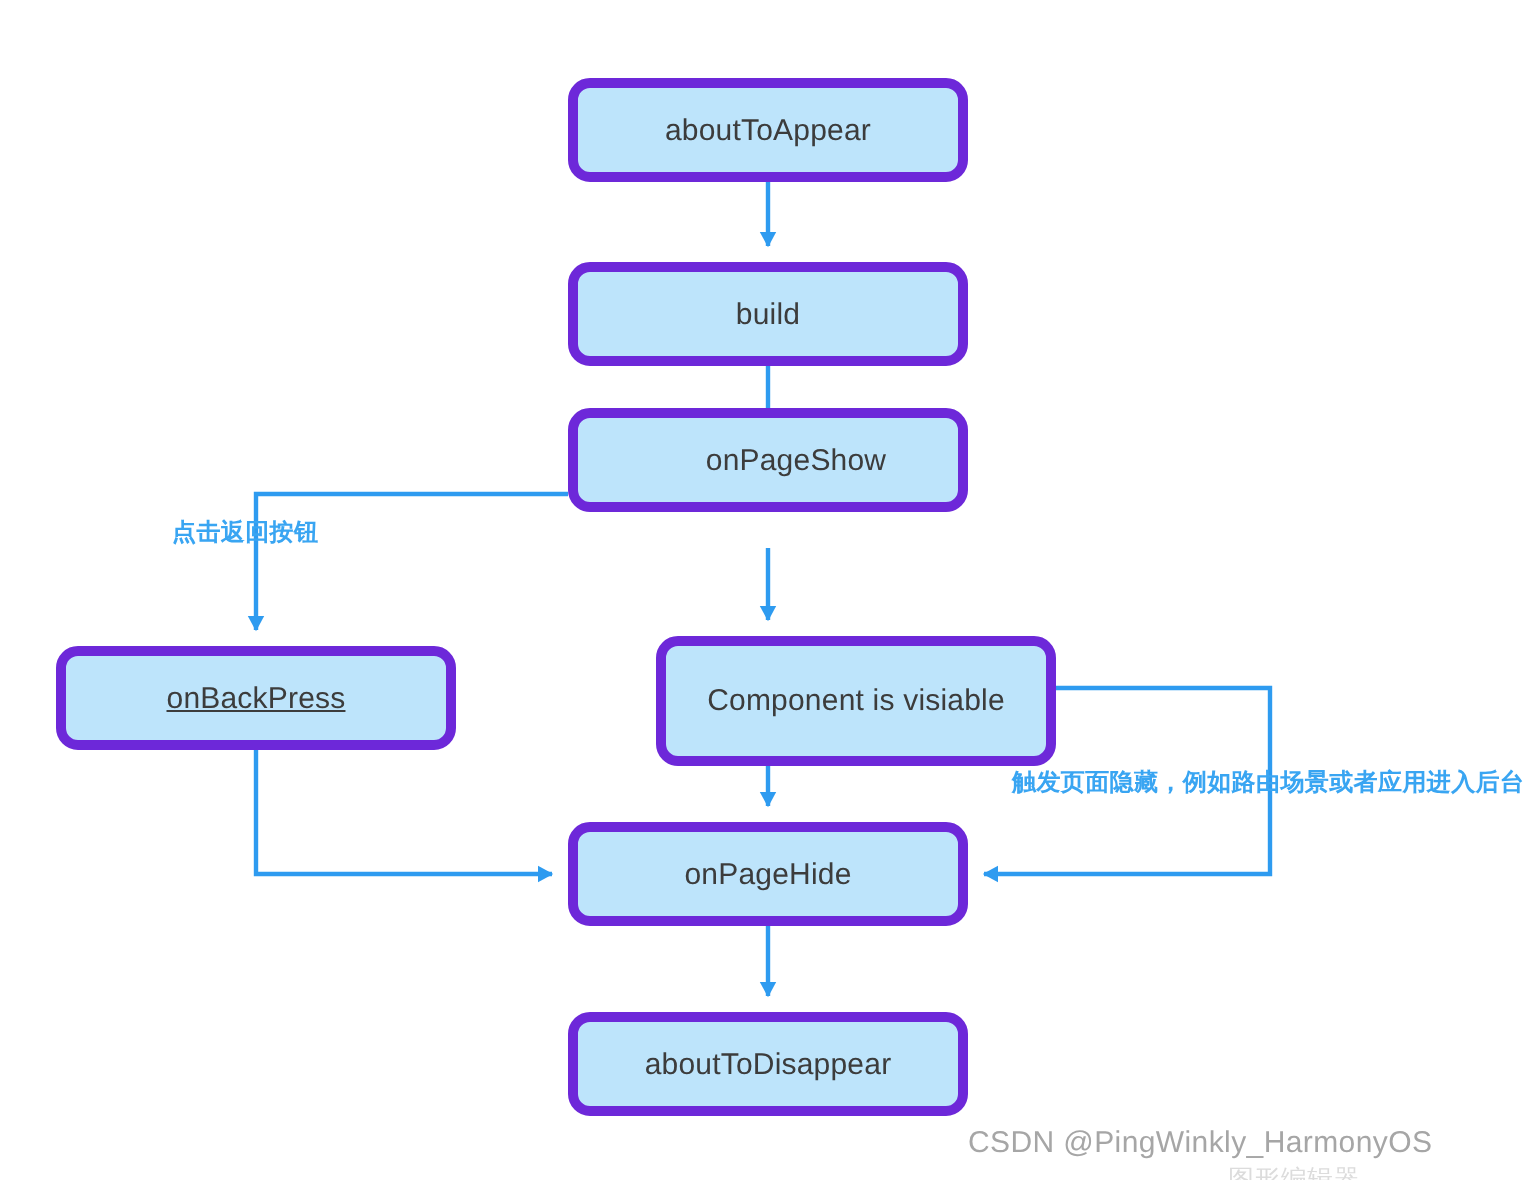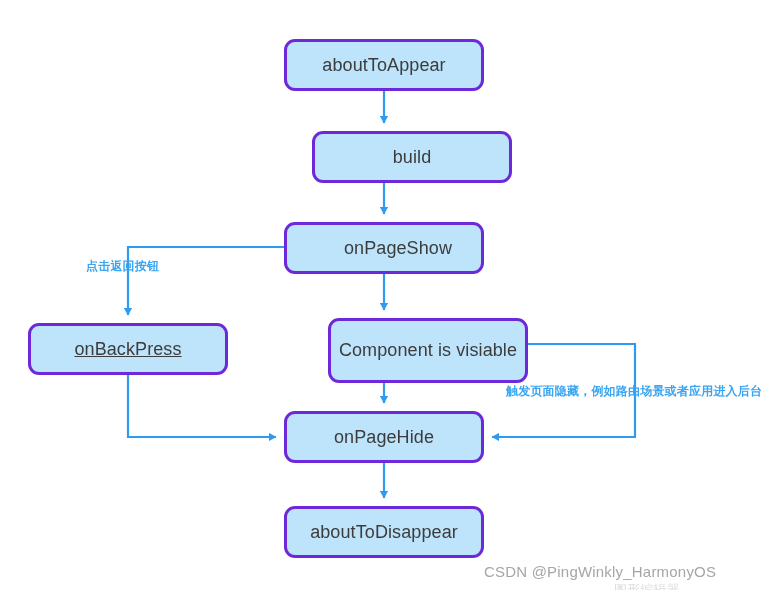--- a/index.html
+++ b/index.html
@@ -21,27 +21,27 @@
     position: absolute;
     left: 0;
     top: 0;
     width: 766px;
     height: 590px;
   }
   .node {
     position: absolute;
     box-sizing: border-box;
     background: #bde4fb;
-    border: 3px solid #6d28d9;
+    border: 5px solid #6d28d9;
     border-radius: 11px;
     display: flex;
     align-items: center;
     justify-content: center;
     color: #3c3c3c;
-    font-size: 18px;
+    font-size: 15px;
     letter-spacing: 0.1px;
     z-index: 2;
   }
   .edge-label {
     position: absolute;
     color: #39a5f2;
     font-size: 12px;
     font-weight: bold;
     white-space: nowrap;
     z-index: 3;
@@ -96,25 +96,25 @@
       <path d="M128,375 L128,437 L276,437" marker-end="url(#arrow-right)"></path>
 
       <path d="M484,344 L635,344 L635,437 L492,437" marker-end="url(#arrow-left)"></path>
     </g>
   </svg>
 
   <div class="node" style="left:284px; top:39px; width:200px; height:52px;">
     <span>aboutToAppear</span>
   </div>
 
-  <div class="node" style="left:284px; top:131px; width:200px; height:52px;margin-left:28px;">
+  <div class="node" style="left:284px; top:131px; width:200px; height:52px;">
     <span>build</span>
   </div>
 
-  <div class="node" style="left:284px; top:222px; width:200px; height:52px;padding-left:28px;">
+  <div class="node" style="left:284px; top:204px; width:200px; height:52px;padding-left:28px;">
     <span>onPageShow</span>
   </div>
 
   <div class="node" style="left:28px; top:323px; width:200px; height:52px;text-decoration:underline;">
     <span>onBackPress</span>
   </div>
 
   <div class="node" style="left:284px; top:318px; width:200px; height:65px;margin-left:44px;">
     <span>Component is visiable</span>
   </div>

